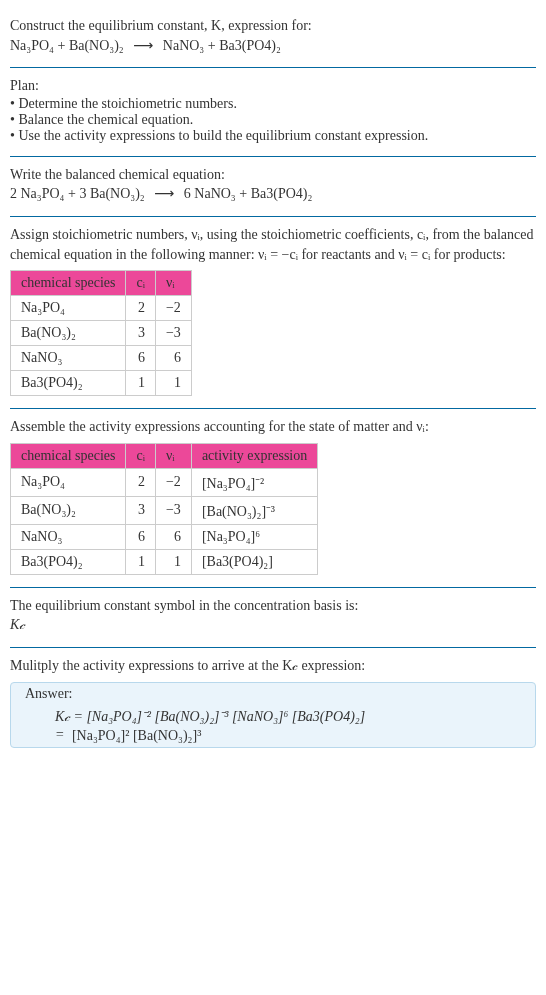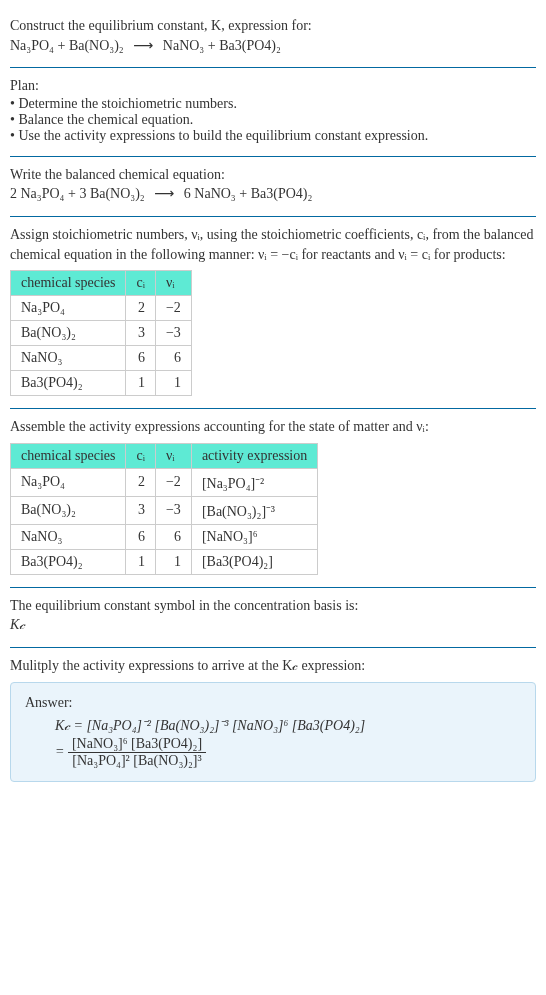--- a/index.html
+++ b/index.html
@@ -24,27 +24,27 @@
 table {
   border-collapse: collapse;
   margin-top: 6px;
 }
 th, td {
   border: 1px solid #ccc;
   padding: 4px 10px;
   text-align: left;
   font-weight: normal;
 }
-th { background: #5eead4; }
+th { background: #ec4899; }
 td.num { text-align: right; }
 .answer-box {
   background: #eaf4fb;
   border: 1px solid #b8d8ec;
   border-radius: 4px;
-  padding: 10px 14px;
+  padding: 1px 14px;
   margin-top: 6px;
 }
 .answer-box .label { margin-bottom: 6px; }
 .frac {
   display: inline-block;
   vertical-align: middle;
   text-align: center;
 }
 .frac .num { display: block; border-bottom: 1px solid #333; padding: 0 4px; }
 .frac .den { display: block; padding: 0 4px; }
@@ -134,21 +134,21 @@
     <tr>
           <td>Ba(NO₃)₂</td>
           <td class="num">3</td>
           <td class="num">−3</td>
           <td>[Ba(NO₃)₂]⁻³</td>
         </tr>
     <tr>
           <td>NaNO₃</td>
           <td class="num">6</td>
           <td class="num">6</td>
-          <td>[NaNO₃]⁶</td>
+          <td>[Na₃PO₄]⁶</td>
         </tr>
     <tr>
           <td>Ba3(PO4)₂</td>
           <td class="num">1</td>
           <td class="num">1</td>
           <td>[Ba3(PO4)₂]</td>
         </tr>
   </tbody>
     </table>
 </div>
@@ -160,19 +160,18 @@
 
 <div class="section last">
   <p>Mulitply the activity expressions to arrive at the K𝒸 expression:</p>
   <div class="answer-box">
     <p class="label">Answer:</p>
     <div class="kc-lines">
       <div class="line italic">K𝒸 = [Na₃PO₄]⁻² [Ba(NO₃)₂]⁻³ [NaNO₃]⁶ [Ba3(PO4)₂]</div>
       <div class="line">
         <span class="italic">= </span>
         <span class="frac">
-          <span class="num">[NaNO₃]⁶ [Ba3(PO4)₂]</span>
           <span class="den">[Na₃PO₄]² [Ba(NO₃)₂]³</span>
         </span>
       </div>
     </div>
   </div>
 </div>
 
 </body></html>

